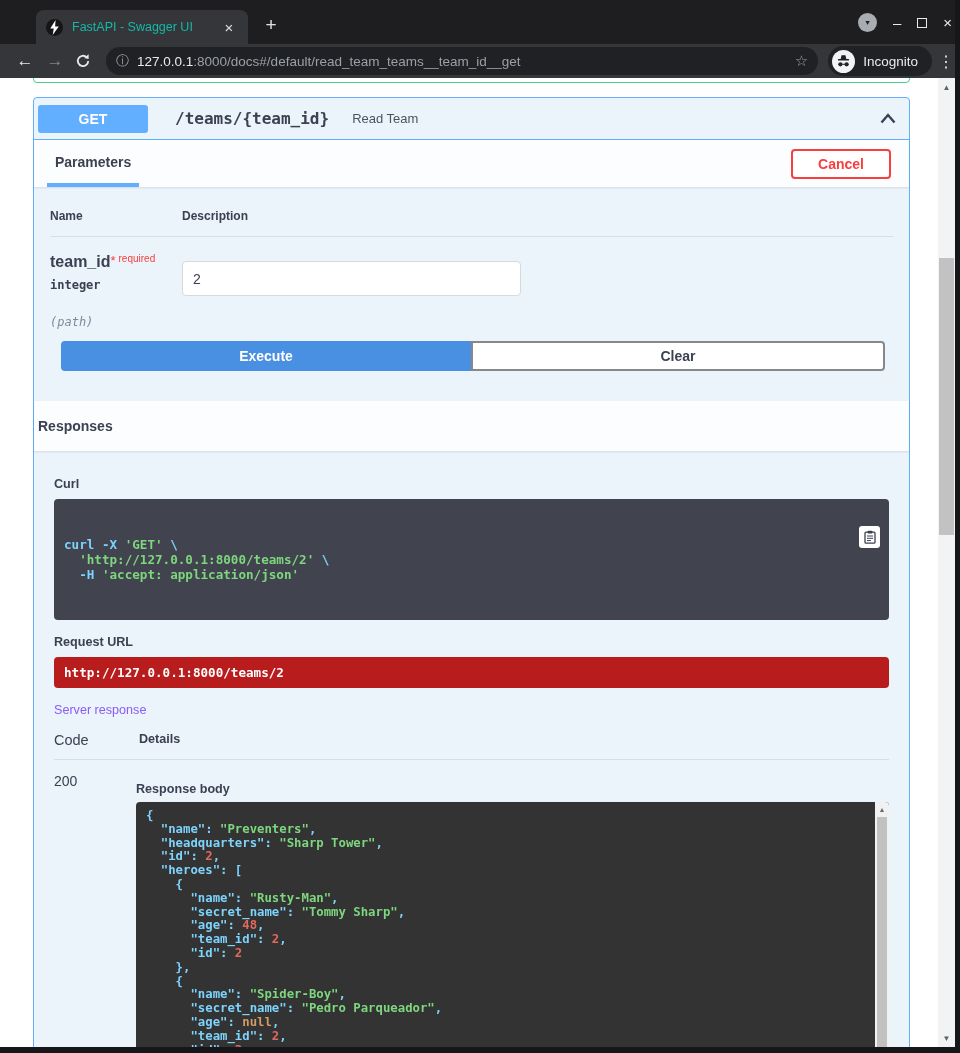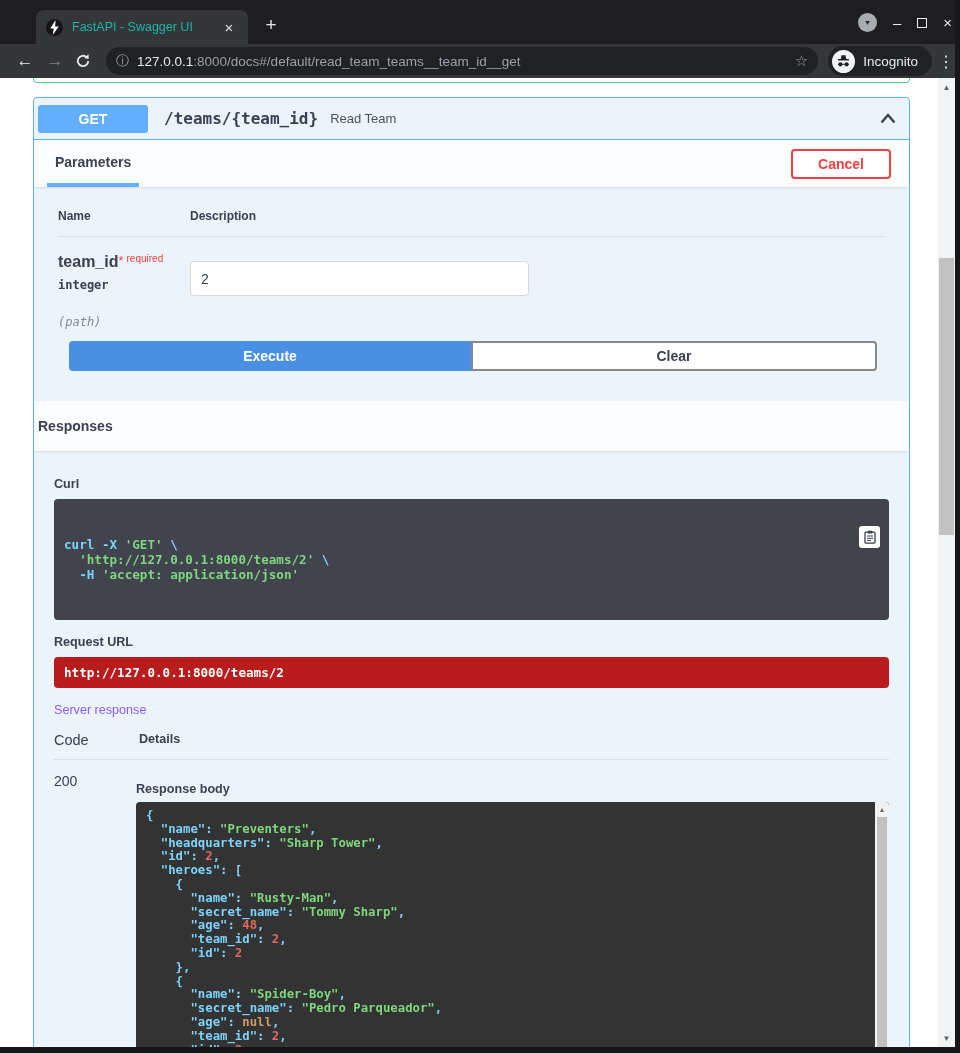--- a/index.html
+++ b/index.html
@@ -41,36 +41,36 @@
   .kebab { color:#e8eaed; font-size:16px; width:28px; text-align:center; }
 
   
   .page { position:absolute; top:78px; left:0; width:960px; height:975px; background:#fff; overflow:hidden; }
   .prev-block { position:absolute; left:33px; top:-7px; width:877px; height:12px; background:#fff;
                 border:1px solid #49cc90; border-radius:4px; }
 
   .opblock { position:absolute; left:33px; top:19px; width:877px; border:1px solid #61affe;
              border-radius:4px; background:#ebf3fb; }
   .opblock-header { height:42px; display:flex; align-items:center; padding:0 13px 0 4px;
-                    border-bottom:1px solid #61affe; }
+                    border-bottom:1px solid #61affe;gap:11px; }
   .method-badge { background:#61affe; color:#fff; font-weight:bold; font-size:14px; width:110px;
                   height:28px; border-radius:3px; display:flex; align-items:center; justify-content:center; }
   .op-path { font-family:"DejaVu Sans Mono", monospace; font-weight:bold; font-size:16px; color:#3b4151; margin-left:16px; }
   .op-summary { font-size:13px; color:#4a5361; margin-left:12px; }
   .chev { margin-left:auto; }
 
   .section-band { background:#fbfdff; box-shadow:0 1px 2px rgba(0,0,0,.1); display:flex; align-items:center; }
   .params-band { height:47px; }
   .tab-item { height:100%; display:flex; align-items:center; margin-left:13px; padding:0 8px;
               border-bottom:4px solid #61affe; }
   .tab-item span { font-size:14px; font-weight:bold; color:#3b4151; }
   .cancel-btn { margin-left:auto; margin-right:18px; border:2px solid #f93e3e; color:#f93e3e;
                 background:#fff; font-weight:bold; font-size:14px; padding:5px 25px; border-radius:4px; }
 
-  .params-body { padding:20px 24px 0; }
+  .params-body { padding:20px 16px 0; }
   .cols-head { display:flex; padding:2px 0 13px; }
   .cols-head .c1 { width:132px; font-size:12px; font-weight:bold; color:#3b4151; }
   .cols-head .c2 { font-size:12px; font-weight:bold; color:#3b4151; }
   .p-divider { border-bottom:1px solid #d9dee4; }
   .param-row { display:flex; padding-top:16px; min-height:104px; }
   .param-left { width:132px; }
   .param-name { font-size:16px; font-weight:bold; color:#3b4151; }
   .param-star { color:#f93e3e; font-size:13px; vertical-align:top; }
   .param-required { color:#f93e3e; font-size:10px; position:relative; top:-5px; margin-left:3px; }
   .param-type { font-family:"DejaVu Sans Mono", monospace; font-weight:bold; font-size:12px; color:#3b4151; margin-top:7px; }

